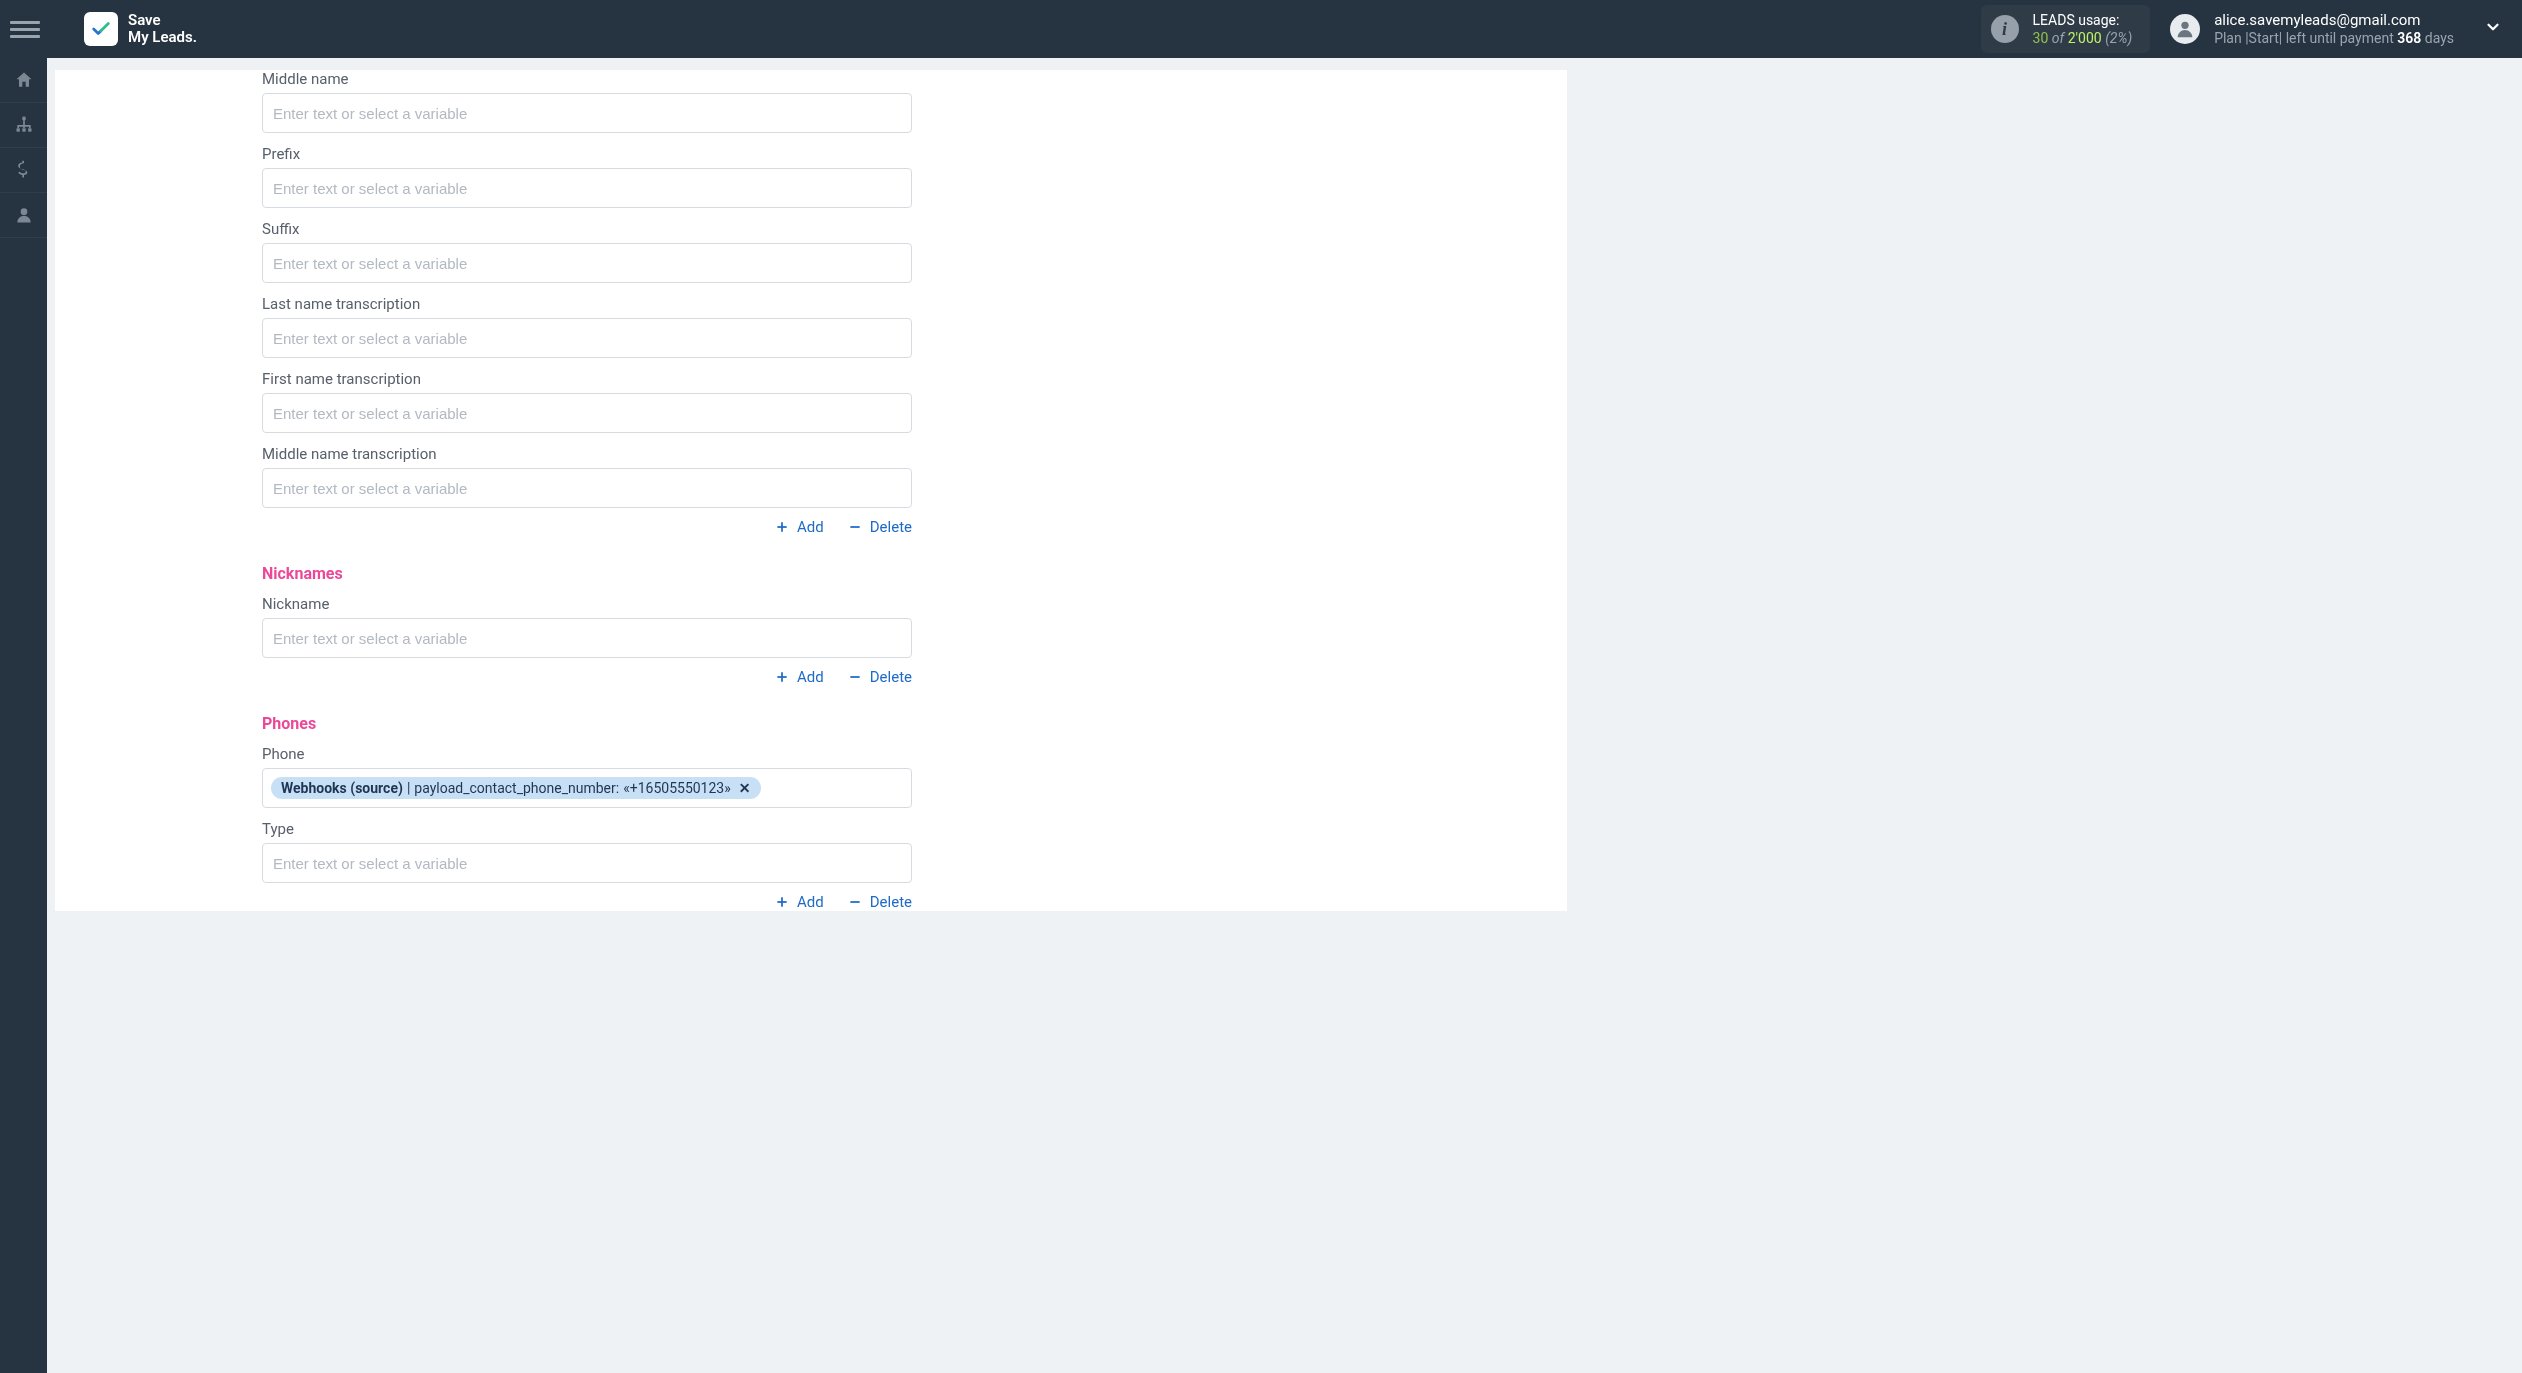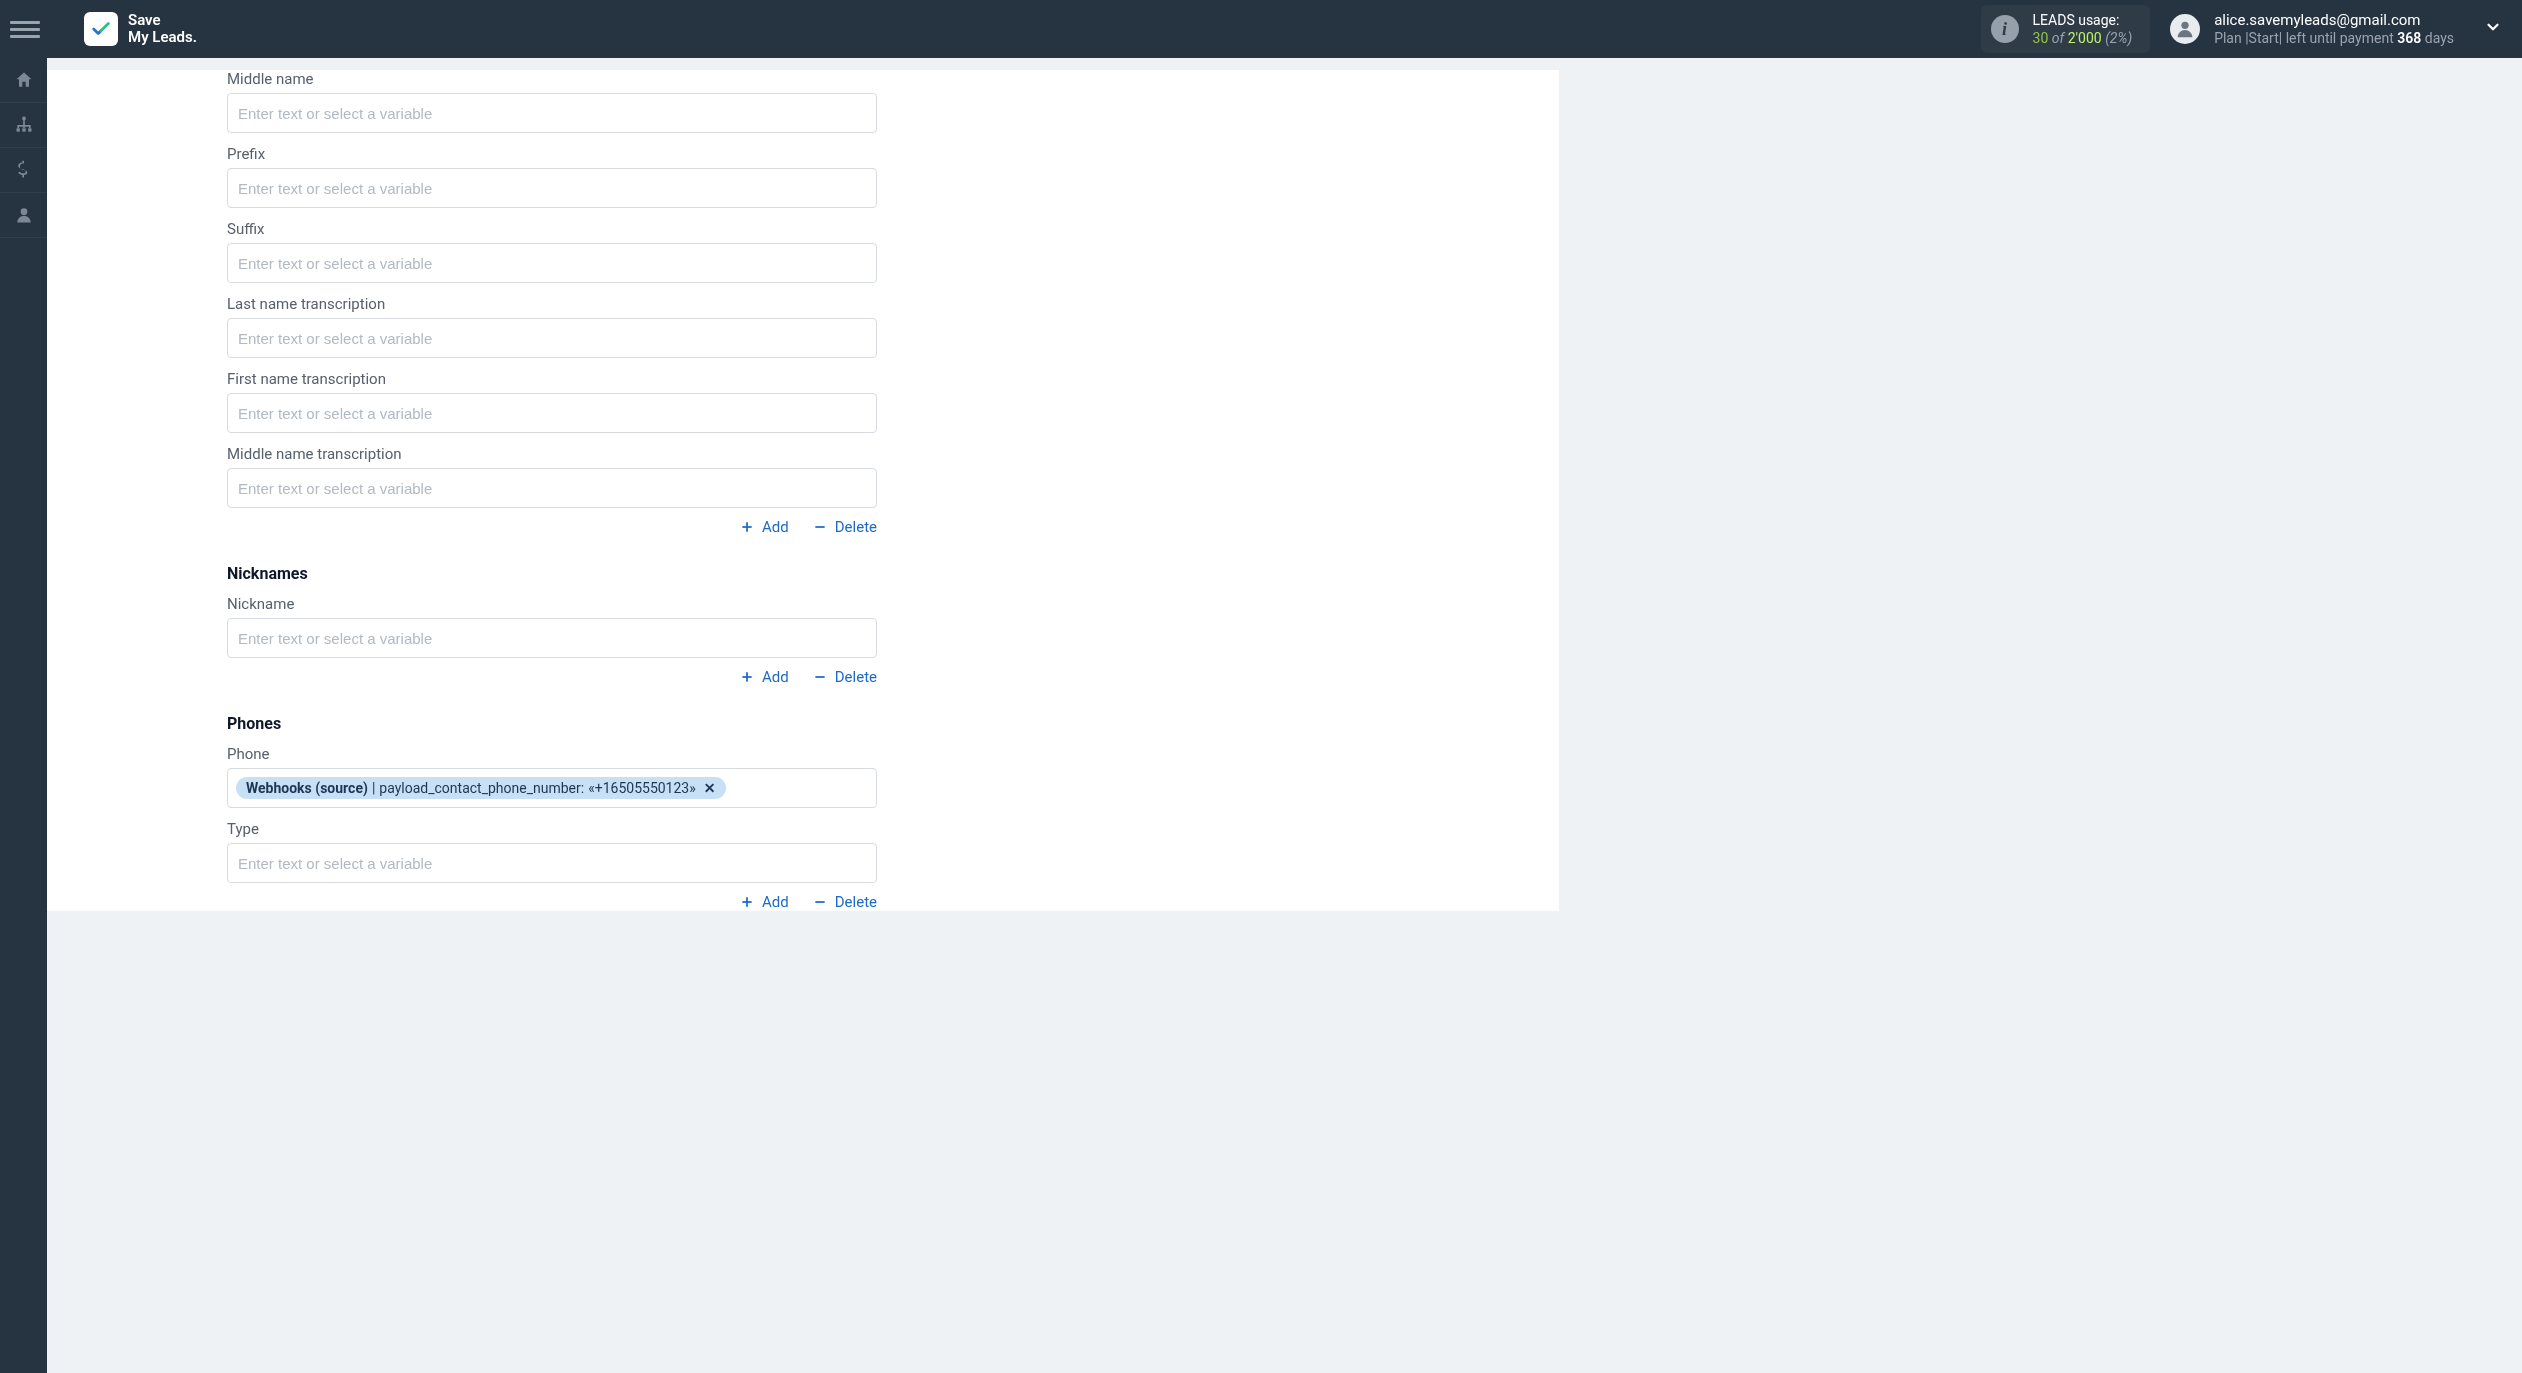--- a/index.html
+++ b/index.html
@@ -130,21 +130,22 @@
       border-bottom: 1px solid rgba(255,255,255,0.05);
     }
     .main-area {
       flex: 1;
       overflow-y: auto;
       background: #eff2f5;
     }
     .content-card {
       background: #fff;
       width: 1512px;
-      margin: 0 0 0 0;
+      margin: 0 0 0 8px;
+      padding-left: 27px;
     }
     .form-inner {
       padding: 0 0 0 180px;
       width: 830px;
     }
     .field {
       margin-top: 12px;
     }
     .field-label {
       font-size: 15px;
@@ -200,21 +201,21 @@
     .action-link {
       color: #1e6bc7;
       cursor: pointer;
       display: inline-flex;
       align-items: center;
       gap: 8px;
     }
     .section-heading {
       font-size: 16px;
       font-weight: 700;
-      color: #0f172a;
+      color: #ec4899;
       margin-top: 28px;
     }
   </style>
 </head>
 <body>
 
 <div class="header">
   <div class="hamburger">
     <span></span>
       <span></span>

